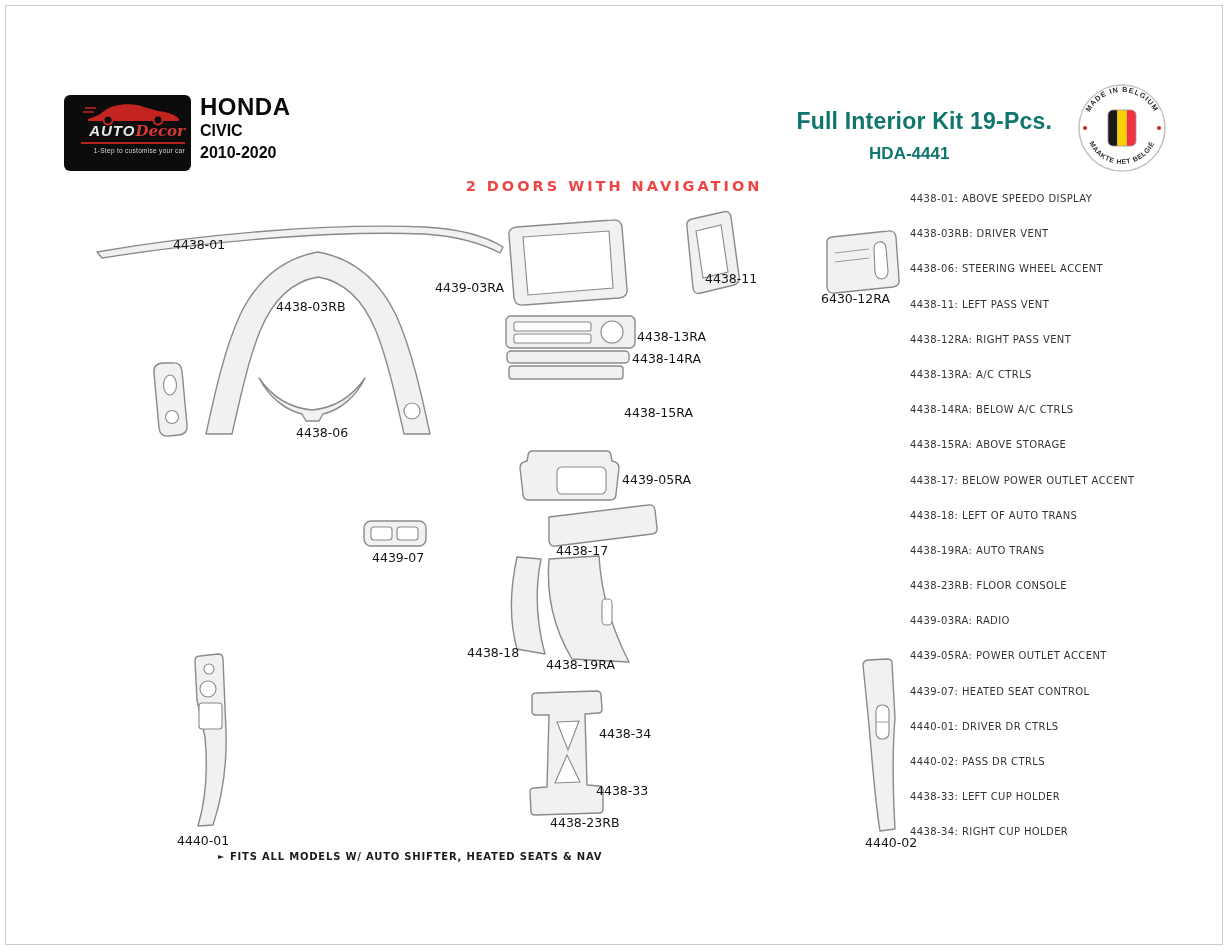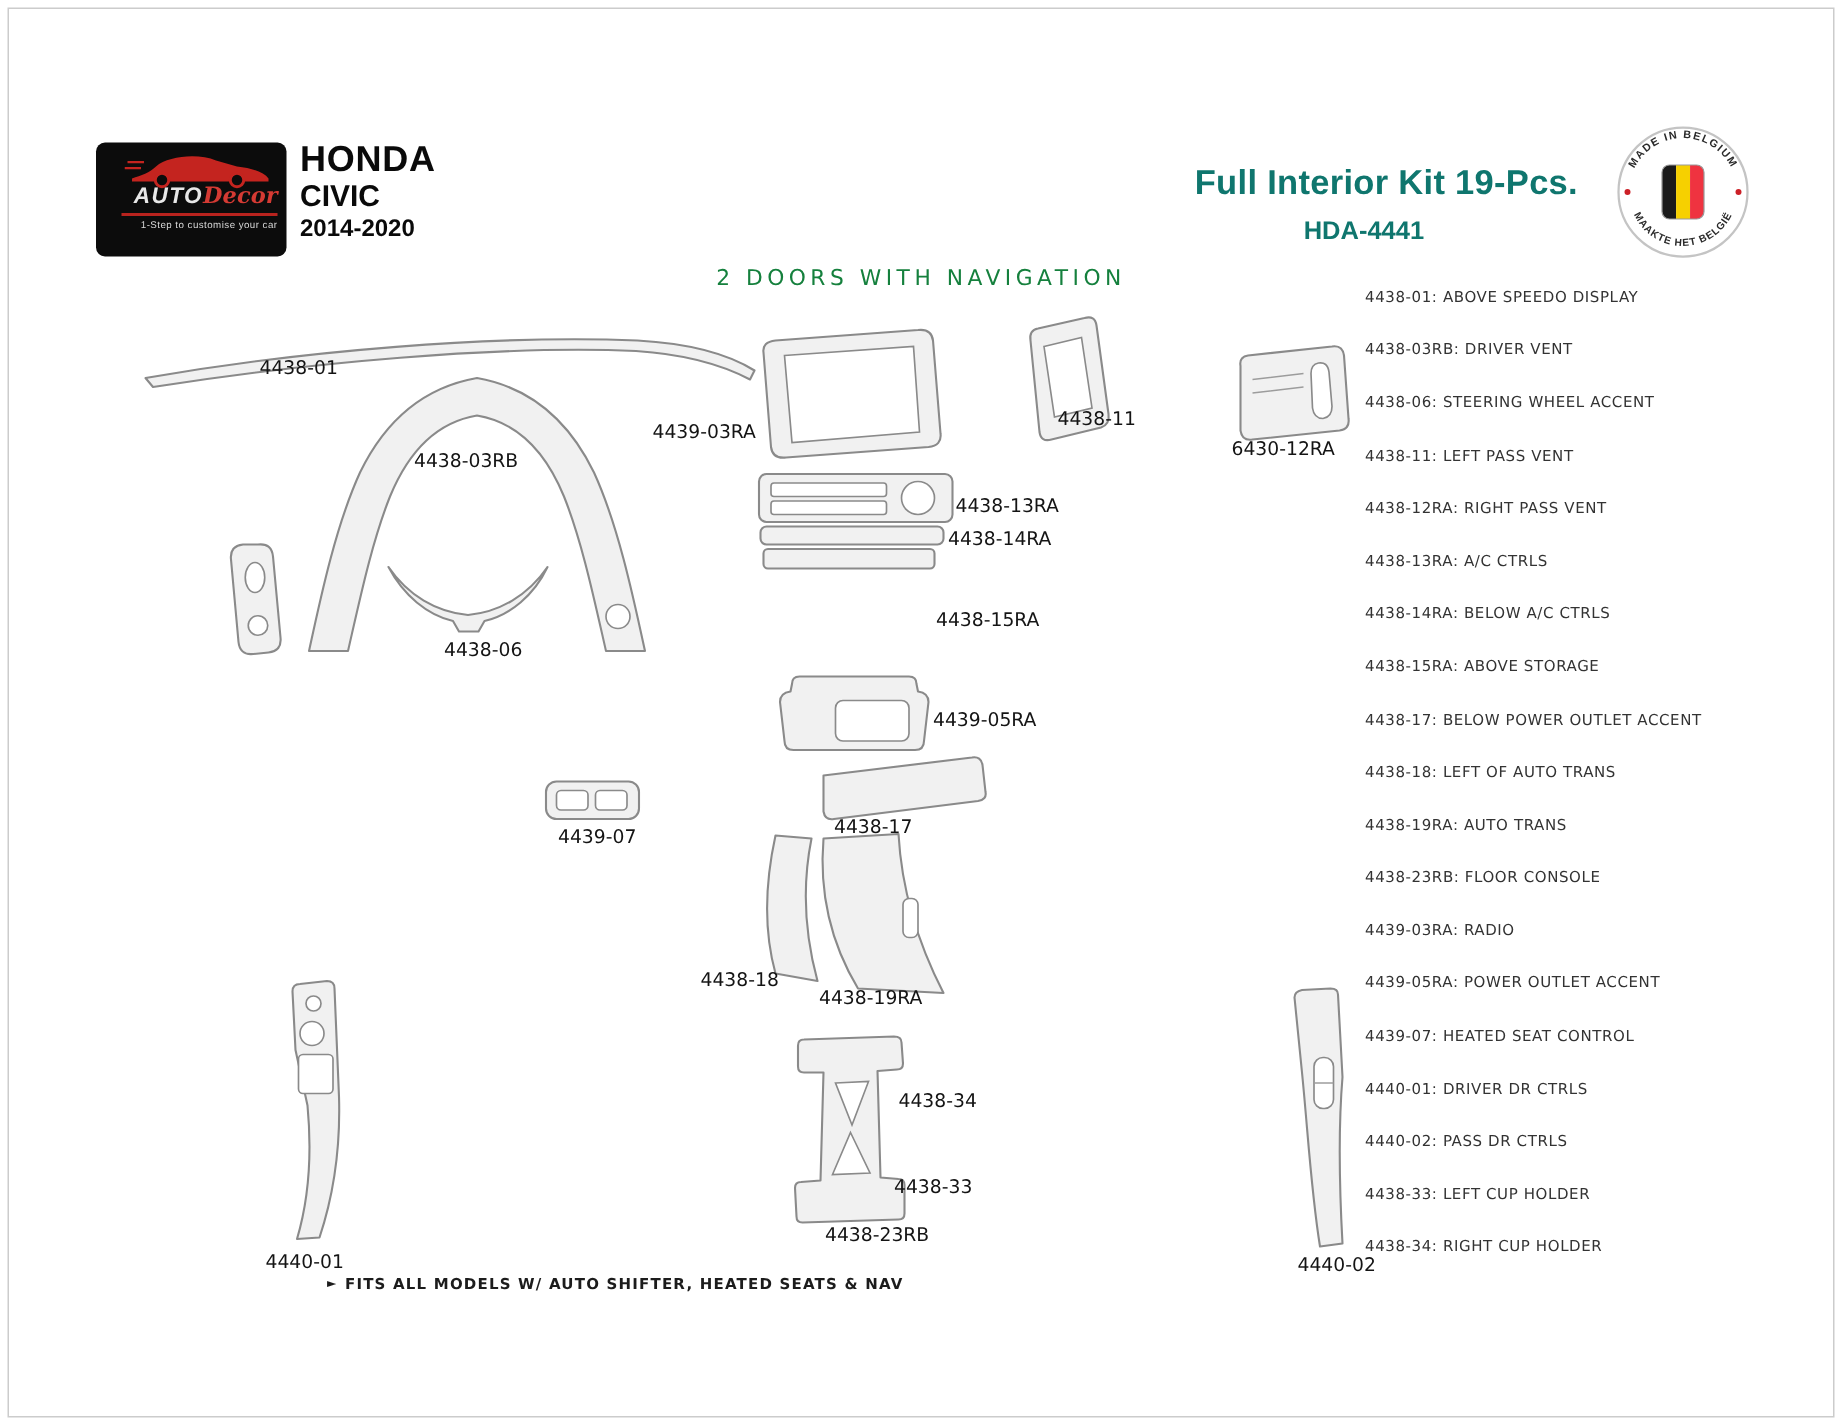--- a/index.html
+++ b/index.html
@@ -14,33 +14,33 @@
               display:flex; flex-direction:column; align-items:flex-end; padding:5px 6px 3px; }
   .logo-car { width:102px; height:26px; }
   .logo-word { line-height:1; margin-top:-3px; white-space:nowrap; }
   .logo-word .auto { color:#e8e8e8; font-weight:bold; font-style:italic; font-size:15px; letter-spacing:1px; }
   .logo-word .decor { color:#d43a33; font-weight:bold; font-style:italic; font-size:15px; font-family:"DejaVu Serif", serif; }
   .logo-rule { width:104px; height:2px; background:#b8231e; margin:3px 0 3px; }
   .logo-tagline { color:#d8d8d8; font-size:6.5px; letter-spacing:0.3px; white-space:nowrap; }
 
   .vehicle { position:absolute; left:200px; top:97px; color:#0a0a0a; }
   .vehicle .make  { font-size:24px; font-weight:bold; letter-spacing:0.5px; line-height:20px; }
-  .vehicle .model { font-size:20px; font-weight:bold; line-height:16px; margin-top:6px; }
+  .vehicle .model { font-size:16px; font-weight:bold; line-height:16px; margin-top:6px; }
   .vehicle .years { font-size:16px; font-weight:bold; line-height:16px; margin-top:6px; }
 
   .product { position:absolute; right:176px; top:108px; text-align:center; color:#0f766e; }
   .product .title { font-size:23px; font-weight:bold; letter-spacing:0.2px; }
   .product .sku   { font-size:17px; font-weight:bold; margin-top:9px; margin-right:30px; }
 
   .badge { position:absolute; left:1078px; top:84px; width:88px; height:88px; }
 
   
   .diagram-title { position:absolute; left:0; right:0; top:178px; text-align:center;
-                   font-family:"DejaVu Sans", sans-serif; font-size:14.5px; font-weight:normal;
-                   letter-spacing:3px; color:#15803d; }
+                   font-family:"DejaVu Sans", sans-serif; font-size:14.5px; font-weight:bold;
+                   letter-spacing:3px; color:#ef4444; }
   .diagram-svg { position:absolute; left:0; top:0; }
   .part { fill:#f1f1f1; stroke:#8a8a8a; stroke-width:1.4; stroke-linejoin:round; }
   .hole { fill:#ffffff; stroke:#8a8a8a; stroke-width:1.1; }
   .dline { stroke:#9c9c9c; stroke-width:1; fill:none; }
 
   .part-label { position:absolute; font-family:"DejaVu Sans", sans-serif; font-size:12.5px;
                 color:#141414; white-space:nowrap; }
 
   .parts-list { position:absolute; left:910px; top:193px; width:250px;
                 display:flex; flex-direction:column; gap:23.2px; }
@@ -66,21 +66,21 @@
         <path d="M2 8 L13 8 M0 12 L11 12" stroke-width="1.5" fill="none" stroke="#c4241f"></path>
       </svg>
       <div class="logo-word"><span class="auto">AUTO</span><span class="decor">Decor</span></div>
       <div class="logo-rule"></div>
       <div class="logo-tagline">1-Step to customise your car</div>
     </div>
 
     <div class="vehicle">
       <div class="make">HONDA</div>
       <div class="model">CIVIC</div>
-      <div class="years">2014-2020</div>
+      <div class="years">2010-2020</div>
     </div>
 
     <div class="product">
       <div class="title">Full Interior Kit 19-Pcs.</div>
       <div class="sku">HDA-4441</div>
     </div>
 
     <svg class="badge" viewBox="0 0 88 88">
       <circle cx="44" cy="44" r="43" fill="#ffffff" stroke="#c4c4c4" stroke-width="1.5"></circle>
       <defs>

